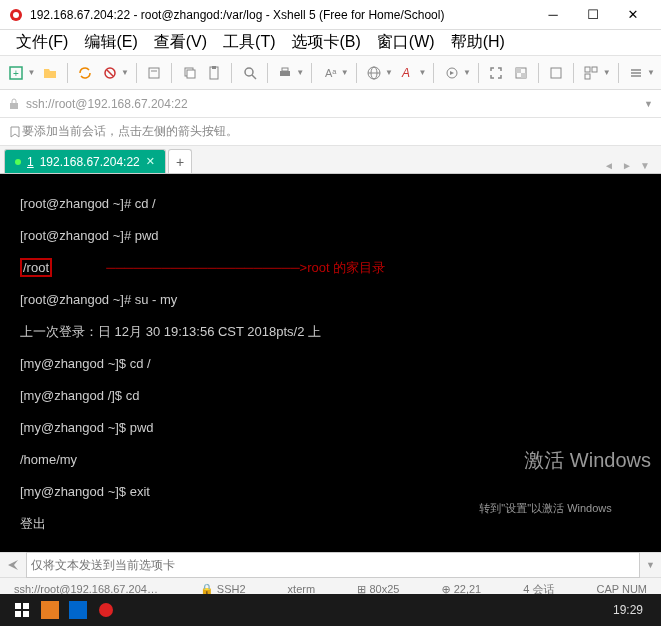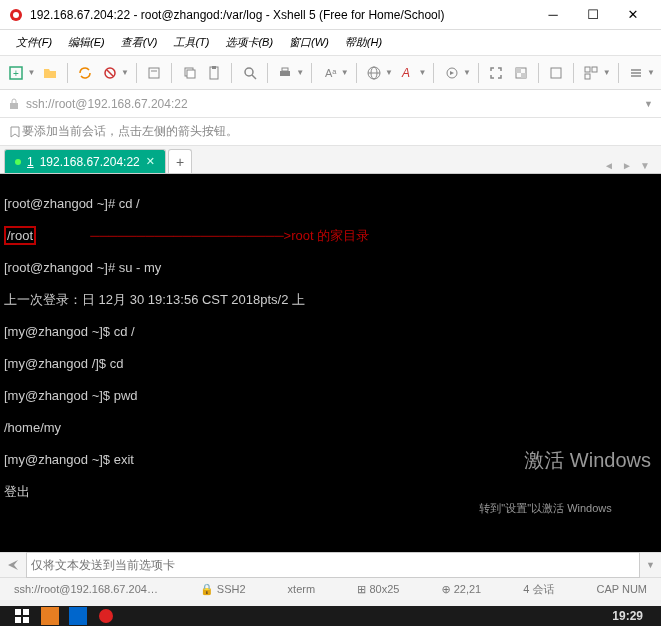--- a/index.html
+++ b/index.html
@@ -3,49 +3,49 @@
 <meta charset="utf-8">
 <style>
 * { margin:0; padding:0; box-sizing:border-box; font-family:"Microsoft YaHei",Arial,sans-serif; }
 body { width:661px; height:626px; background:#f0f0f0; overflow:hidden; position:relative; }
 .titlebar { height:30px; background:#fff; display:flex; align-items:center; padding:8px 8px; border-bottom:1px solid #ddd; }
 .titlebar .icon { width:16px; height:16px; margin-right:6px; }
 .titlebar .title { flex:1; font-size:12px; }
 .winbtns { display:flex; gap:0; }
 .winbtn { width:40px; height:26px; display:flex; align-items:center; justify-content:center; font-size:13px; cursor:pointer; }
 .menubar { height:26px; background:#fff; display:flex; align-items:center; padding:0 8px; border-bottom:1px solid #e3e3e3; }
-.menuitem { padding:3px 8px; font-size:11px; cursor:pointer;font-style:italic; }
+.menuitem { padding:3px 8px; font-size:16px; cursor:pointer; }
 .toolbar { height:34px; background:#fafafa; display:flex; align-items:center; padding:0 6px; gap:4px; border-bottom:1px solid #ddd; }
 .tbtn { width:24px; height:24px; display:flex; align-items:center; justify-content:center; cursor:pointer; border-radius:2px; color:#555; }
 .tsep { width:1px; height:20px; background:#ccc; margin:0 3px; }
 .dd { font-size:8px; color:#888; margin-left:-3px; cursor:pointer; }
 .addrbar { height:28px; background:#fff; display:flex; align-items:center; padding:0 8px; border-bottom:1px solid #e3e3e3; gap:6px; font-size:12px; color:#999; }
 .addrurl { flex:1; }
 .hint { height:28px; background:#fff; display:flex; align-items:center; padding:0 8px; font-size:12px; color:#888; border-bottom:1px solid #e3e3e3; }
 .tabstrip { height:28px; background:#f4f4f4; display:flex; align-items:flex-end; padding:0 4px; border-bottom:1px solid #ccc; }
 .tab { height:24px; padding:0 10px; display:flex; align-items:center; gap:6px; font-size:12px; border:1px solid #ccc; border-bottom:none; background:#0a8; color:#fff; border-radius:3px 3px 0 0; margin-right:2px; cursor:pointer; }
 .tab .dot { width:6px;height:6px;background:#5f5;border-radius:50%; }
 .tab .x { font-size:11px; color:#cfe; cursor:pointer; }
 .addtab { width:24px;height:24px;display:flex;align-items:center;justify-content:center;background:#fff;border:1px solid #ccc;border-bottom:none;border-radius:3px 3px 0 0;cursor:pointer;font-size:14px;color:#666; }
 .tabright { margin-left:auto; display:flex; gap:2px; padding-right:4px; }
 .tnav { width:16px;height:16px;font-size:10px;color:#aaa;display:flex;align-items:center;justify-content:center;cursor:pointer; }
 .terminal { background:#000; height:378px; padding:6px 4px; font-family:Consolas,"Courier New",monospace; font-size:13px; line-height:16px; color:#ccc; position:relative; overflow:hidden; white-space:pre; }
-.terminal .line { display:block; position:relative; }
+.terminal .line { display:block; position:relative;margin-left:16px; }
 .box { border:2px solid #b00; padding:0 1px; }
 .arrow { color:#b00; }
 .anno { color:#b00; }
 .path { color:#ccc; }
 .wm { position:absolute; right:10px; bottom:4px; text-align:left; color:#888; font-family:"Microsoft YaHei"; }
 .wm .l1 { font-size:20px; color:#999;margin-left:45px; }
 .wm .l2 { font-size:11px; color:#999; }
 .sendbar { height:26px; background:#f4f4f4; display:flex; align-items:center; padding:0 6px; gap:6px; border-top:1px solid #ddd; border-bottom:1px solid #ddd; font-size:12px; color:#888; }
 .sendinput { flex:1; height:26px; border:1px solid #ccc; background:#fff; font-size:12px; padding:0 4px; color:#aaa; }
 .statusbar { height:22px; background:#f4f4f4; display:flex; align-items:center; padding:0 6px; font-size:11px; color:#777; justify-content:space-between; }
 .statusbar .seg { padding:0 8px; }
-.taskbar { position:absolute; bottom:0; left:0; right:0; height:20px; background:#1a1a1a; display:flex; align-items:center; padding:0 8px;font-weight:bold; }
+.taskbar { position:absolute; bottom:0; left:0; right:0; height:32px; background:#1a1a1a; display:flex; align-items:center; padding:0 8px; }
 .taskbar .tcell { width:28px; height:22px; display:flex; align-items:center; justify-content:center; }
 .taskbar .clock { margin-left:auto; color:#ddd; font-size:12px; padding-right:10px; }
 svg { display:block; }
 </style>
 </head>
 <body>
 
 <div class="titlebar">
   <span class="icon">
     <svg width="16" height="16">
@@ -231,20 +231,21 @@
   <div class="addtab">+</div>
   <div class="tabright">
     <span class="tnav">◄</span>
     <span class="tnav">►</span>
     <span class="tnav">▼</span>
   </div>
 </div>
 
 <div class="terminal">
 <span class="line">[root@zhangod ~]# cd /</span>
+<span class="line">[root@zhangod ~]# pwd</span>
 <span class="line"><span class="box path">/root</span>               <span class="arrow">─────────────────────&gt;</span><span class="anno">root 的家目录</span></span>
 <span class="line">[root@zhangod ~]# su - my</span>
 <span class="line">上一次登录：日 12月 30 19:13:56 CST 2018pts/2 上</span>
 <span class="line">[my@zhangod ~]$ cd /</span>
 <span class="line">[my@zhangod /]$ cd</span>
 <span class="line">[my@zhangod ~]$ pwd</span>
 <span class="line path">/home/my</span>
 <span class="line">[my@zhangod ~]$ exit</span>
 <span class="line">登出</span>
 

